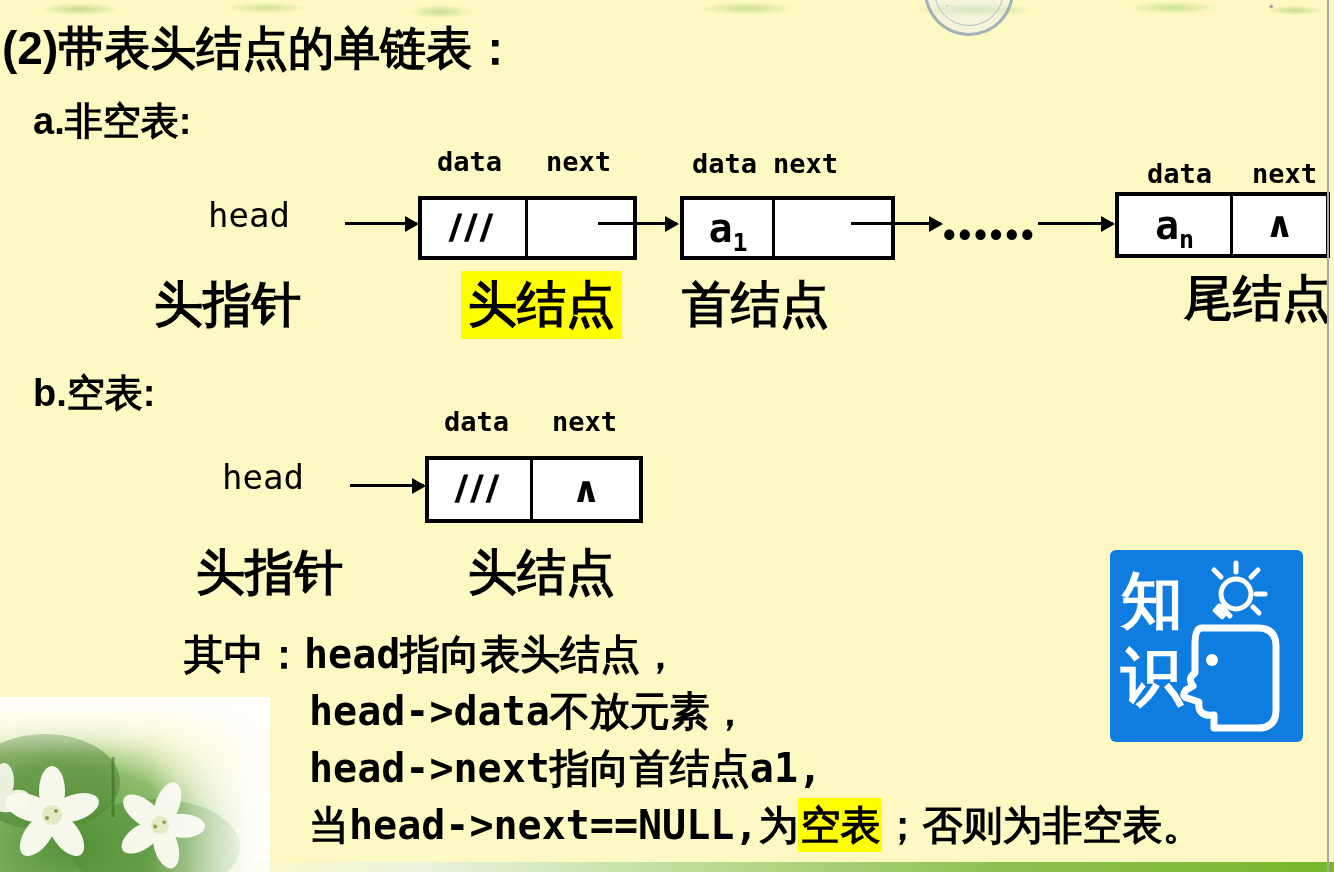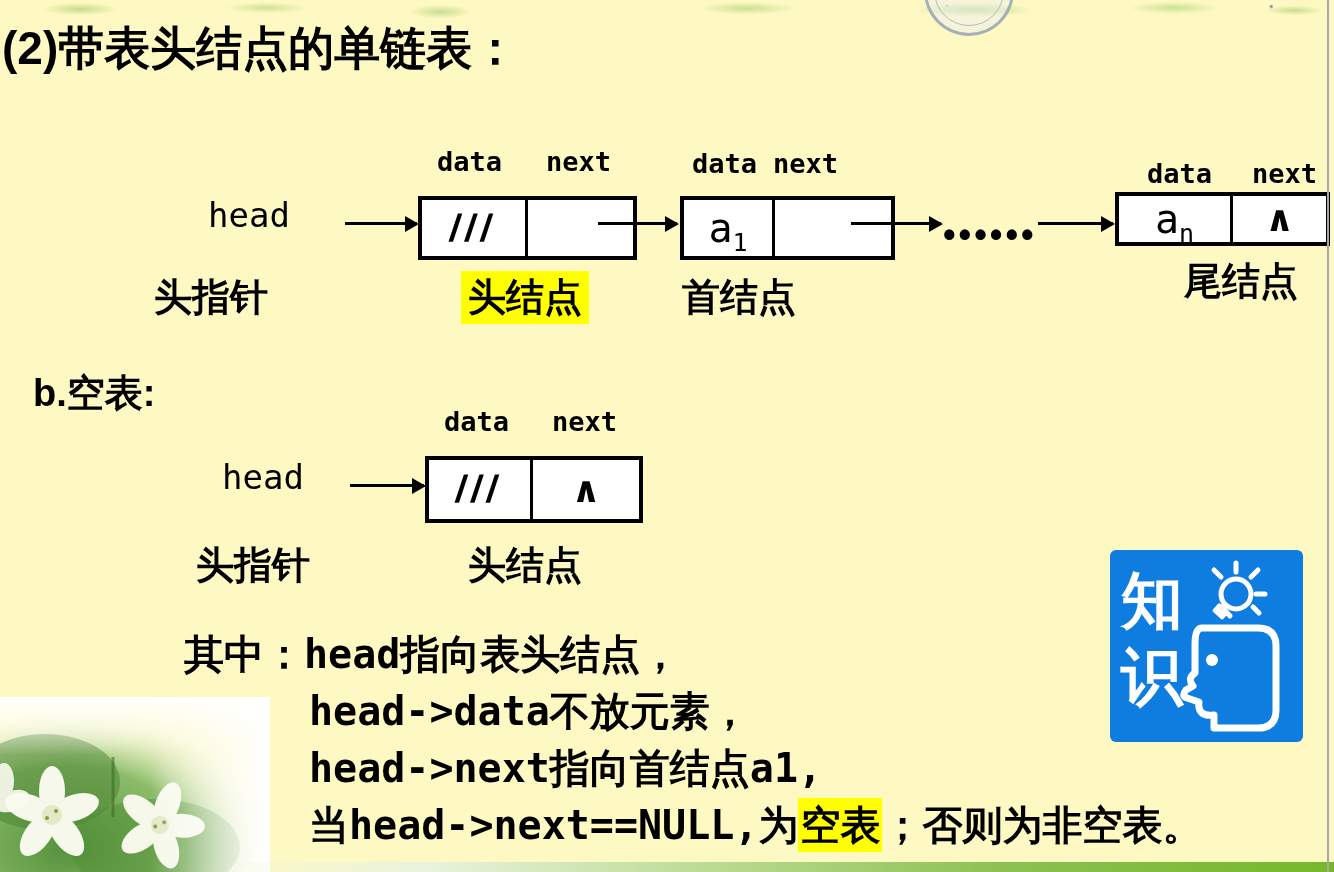--- a/index.html
+++ b/index.html
@@ -37,32 +37,32 @@
   .sec{font-size:38px;font-weight:bold;white-space:nowrap;}
 
   .fieldlbl{font-size:27px;font-weight:bold;}
 
   .headlbl{font-size:34px;white-space:nowrap;margin-left:8px;}
 
   .node{display:flex;border:4px solid #000;background:#fff;box-sizing:border-box;}
   .cell{display:flex;align-items:center;justify-content:center;box-sizing:border-box;height:100%;}
   .cell-next{border-left:3px solid #000;}
   .slashes{font-size:38px;letter-spacing:5px;font-weight:bold;transform:skewX(-8deg);}
-  .avar{font-size:40px;font-weight:normal;margin-top:6px;}
+  .avar{font-size:40px;font-weight:bold;margin-top:6px;}
   .avar sub{font-size:25px;}
   .nullsym{font-size:36px;font-weight:bold;}
 
   .arr{position:absolute;height:3px;background:#000;}
   .arr::after{
     content:"";position:absolute;right:-2px;top:-6.5px;width:0;height:0;
     border-left:14px solid #000;border-top:8px solid transparent;border-bottom:8px solid transparent;
   }
   .dots{font-size:36px;font-weight:bold;letter-spacing:3px;}
 
-  .cap{font-size:38px;font-weight:bold;white-space:nowrap;}
+  .cap{font-size:49px;font-weight:bold;white-space:nowrap;}
   .cap-hl{background:#FFFF00;padding:1px 7px;}
 
   .note{font-size:40px;font-weight:bold;white-space:nowrap;
         font-family:"DejaVu Sans Mono","Liberation Sans","DejaVu Sans",sans-serif;}
   .note .hl{background:#FFFF00;padding:4px 2px;}
 
   
   .logo{
     left:1110px;top:550px;width:193px;height:192px;background:#0F7CE0;border-radius:6px;
   }
@@ -80,20 +80,21 @@
 </style>
 </head>
 <body>
 
 <div class="slide">
 
   <div class="abs grass"></div>
   <div class="abs seal"></div>
 
   <div class="abs title">(2)带表头结点的单链表：</div>
+  <div class="abs sec" style="left:33px;top:96px;">a.非空表:</div>
 
   <div>
 
     <span class="abs fieldlbl mono" style="left:437px;top:146px;">data</span>
     <span class="abs fieldlbl mono" style="left:546px;top:146px;">next</span>
     <span class="abs fieldlbl mono" style="left:692px;top:148px;">data</span>
     <span class="abs fieldlbl mono" style="left:773px;top:148px;">next</span>
     <span class="abs fieldlbl mono" style="left:1147px;top:158px;">data</span>
     <span class="abs fieldlbl mono" style="left:1252px;top:158px;">next</span>
 
@@ -112,33 +113,33 @@
       <div class="cell" style="width:88px;">
         <span class="avar mono"><span>a</span><sub>1</sub></span>
       </div>
       <div class="cell cell-next" style="flex:1;"></div>
     </div>
     <div class="arr" style="left:851px;top:222px;width:90px;"></div>
 
     <span class="abs dots" style="left:943px;top:214px;">••••••</span>
     <div class="arr" style="left:1038px;top:222px;width:75px;"></div>
 
-    <div class="abs node" style="left:1115px;top:192px;width:215px;height:54px;">
+    <div class="abs node" style="left:1115px;top:192px;width:215px;height:66px;">
       <div class="cell" style="width:111px;">
         <span class="avar mono"><span>a</span><sub>n</sub></span>
       </div>
       <div class="cell cell-next" style="flex:1;">
         <span class="nullsym">∧</span>
       </div>
     </div>
 
     <span class="abs cap" style="left:154px;top:272px;">头指针</span>
     <span class="abs cap cap-hl" style="left:461px;top:271px;">头结点</span>
     <span class="abs cap" style="left:682px;top:272px;">首结点</span>
-    <span class="abs cap" style="left:1184px;top:256px;">尾结点</span>
+    <span class="abs cap" style="left:1184px;top:266px;">尾结点</span>
   </div>
 
   <div class="abs sec" style="left:33px;top:358px;margin-top:10px;">b.空表:</div>
 
   <div>
     <span class="abs fieldlbl mono" style="left:444px;top:406px;">data</span>
     <span class="abs fieldlbl mono" style="left:552px;top:406px;">next</span>
 
     <span class="abs headlbl mono" style="left:214px;top:457px;">head</span>
     <div class="arr" style="left:350px;top:484px;width:74px;"></div>

